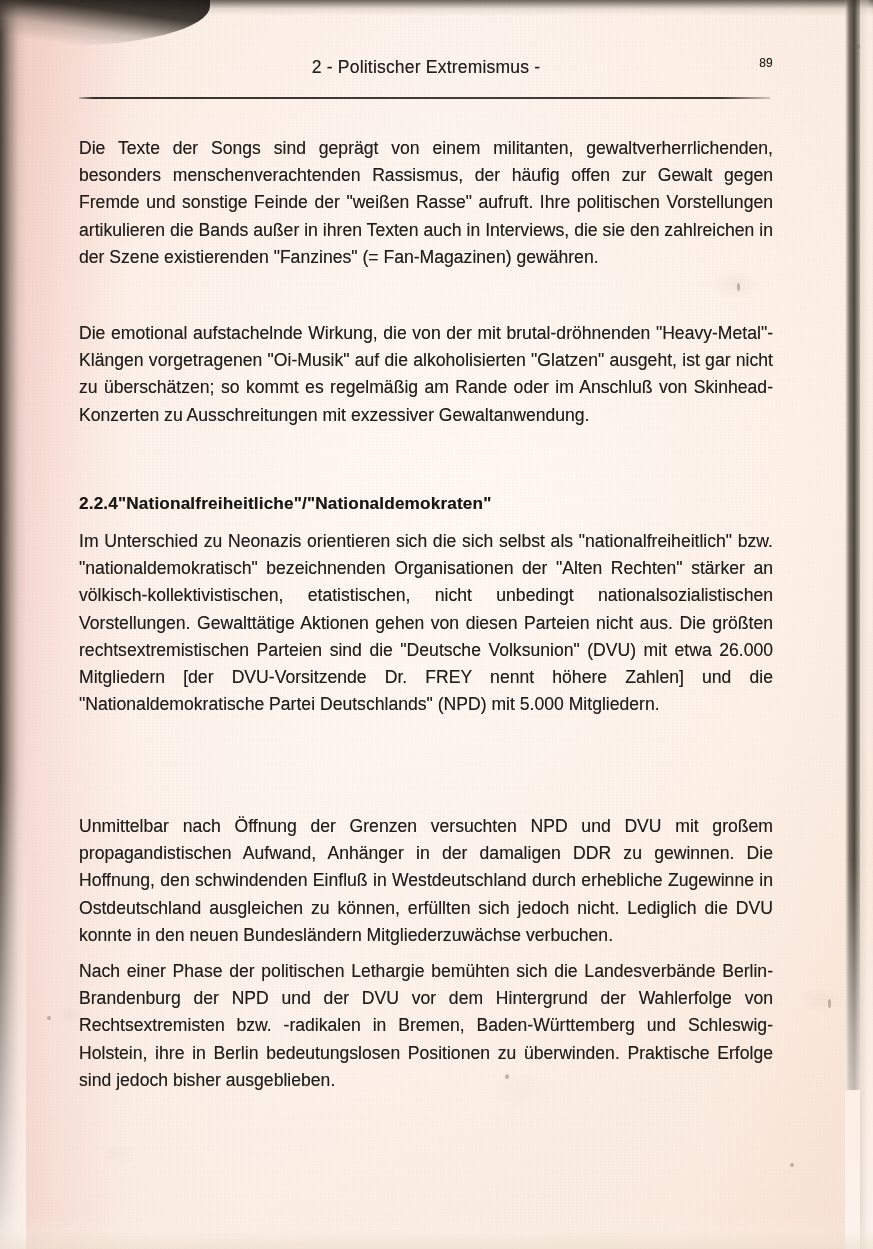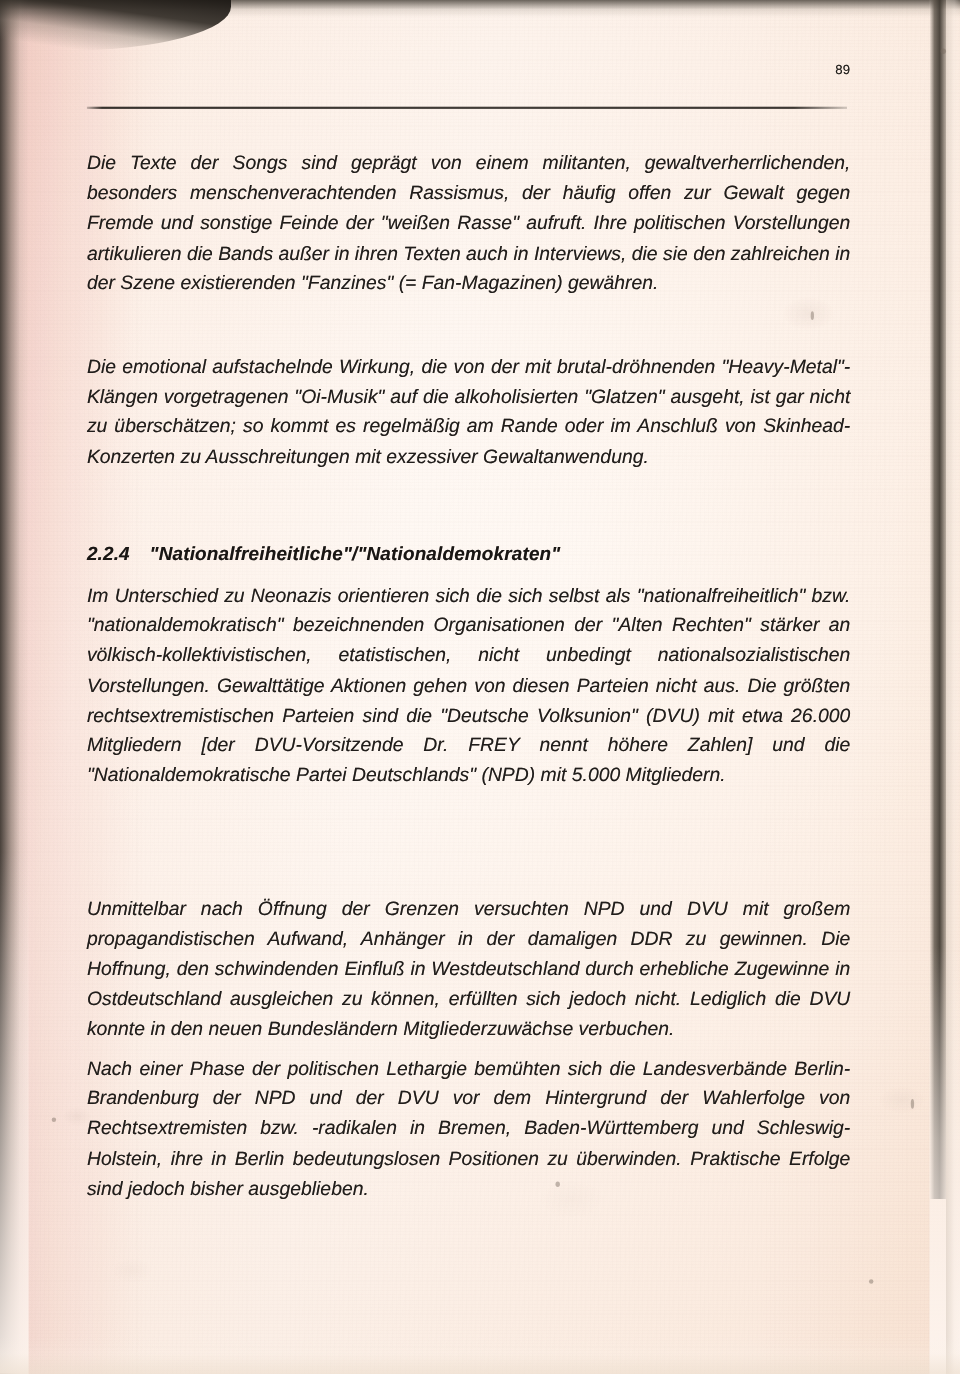--- a/index.html
+++ b/index.html
@@ -156,40 +156,39 @@
     width: 691px;
     height: 2px;
     background: linear-gradient(90deg, rgba(40,36,32,0.25) 0%, rgba(40,36,32,0.93) 2%,
                 rgba(40,36,32,0.88) 55%, rgba(40,36,32,0.9) 93%, rgba(40,36,32,0.2) 100%);
   }
 
   .body-block {
     position: absolute;
     left: 0;
     width: 694px;
-    font-style: italic;
   }
   p.para {
     margin: 0;
     font-size: 17.6px;
     line-height: 27.2px;
     text-align: justify;
     text-justify: inter-word;
     color: #201d1b;
     -webkit-font-smoothing: antialiased;
   }
   h3.heading {
     margin: 0;
     font-size: 17.2px;
     line-height: 26px;
     font-weight: 700;
     letter-spacing: 0.15px;
     color: #191614;
   }
-  h3.heading .num { margin-right: 18px; }
+  h3.heading .num { }
 
   
   #content {
     text-shadow: 0 0 0.55px rgba(40,34,30,0.55);
   }
 
   .speck {
     position: absolute;
     background: rgba(120,106,96,0.45);
     border-radius: 50%;
@@ -218,20 +217,21 @@
   <div class="speck" style="left:47px;  top:1016px; width:4px;  height:4px;"></div>
   <div class="speck" style="left:828px; top:999px;  width:3px;  height:9px;"></div>
   <div class="speck" style="left:737px; top:283px;  width:3px;  height:8px;"></div>
   <div class="speck" style="left:505px; top:1074px; width:4px;  height:5px;"></div>
   <div class="speck" style="left:790px; top:1163px; width:4px;  height:4px;"></div>
   <div class="speck" style="left:855px; top:44px;   width:5px;  height:5px;"></div>
 
   <div id="content">
 
     <div class="running-head">
+      <span class="rh-title">2 - Politischer Extremismus -</span>
       <span class="rh-page">89</span>
     </div>
 
     <div id="head-rule"></div>
 
     <div class="body-block" style="top:135px;">
       <p class="para">Die Texte der Songs sind geprägt von einem militanten, gewaltverherrlichenden, besonders menschenverachtenden Rassismus, der häufig offen zur Gewalt gegen Fremde und sonstige Feinde der "weißen Rasse" aufruft. Ihre politischen Vorstellungen artikulieren die Bands außer in ihren Texten auch in Interviews, die sie den zahlreichen in der Szene existierenden "Fanzines" (= Fan-Magazinen) gewähren.</p>
     </div>
 
     <div class="body-block" style="top:320px;">

